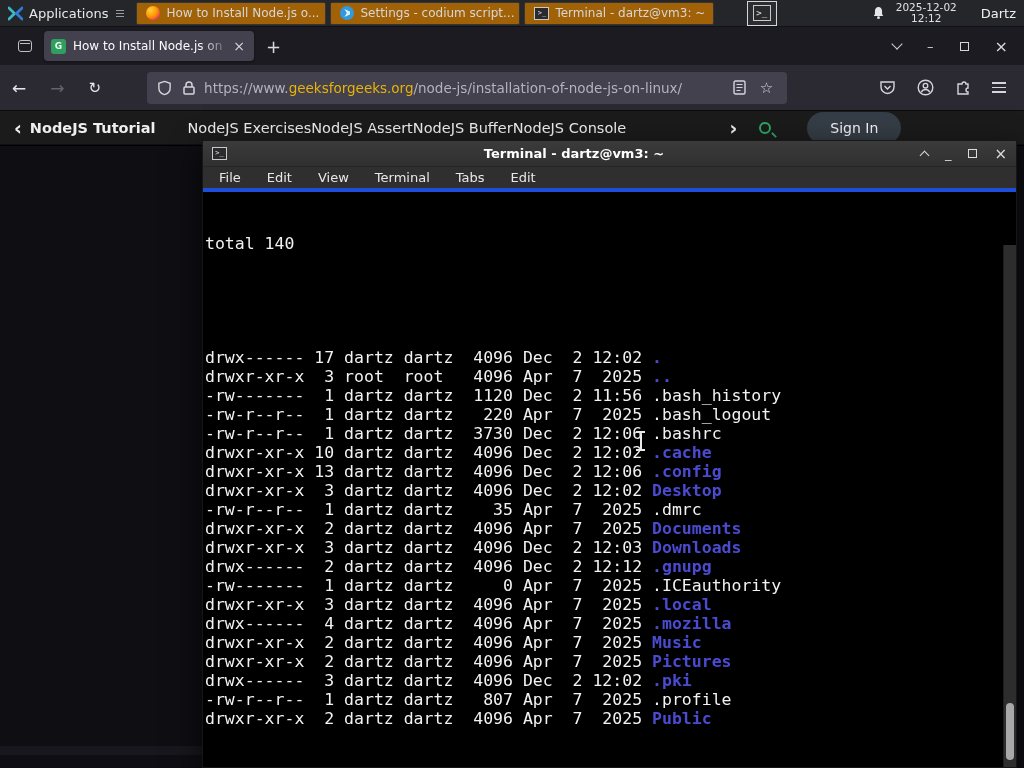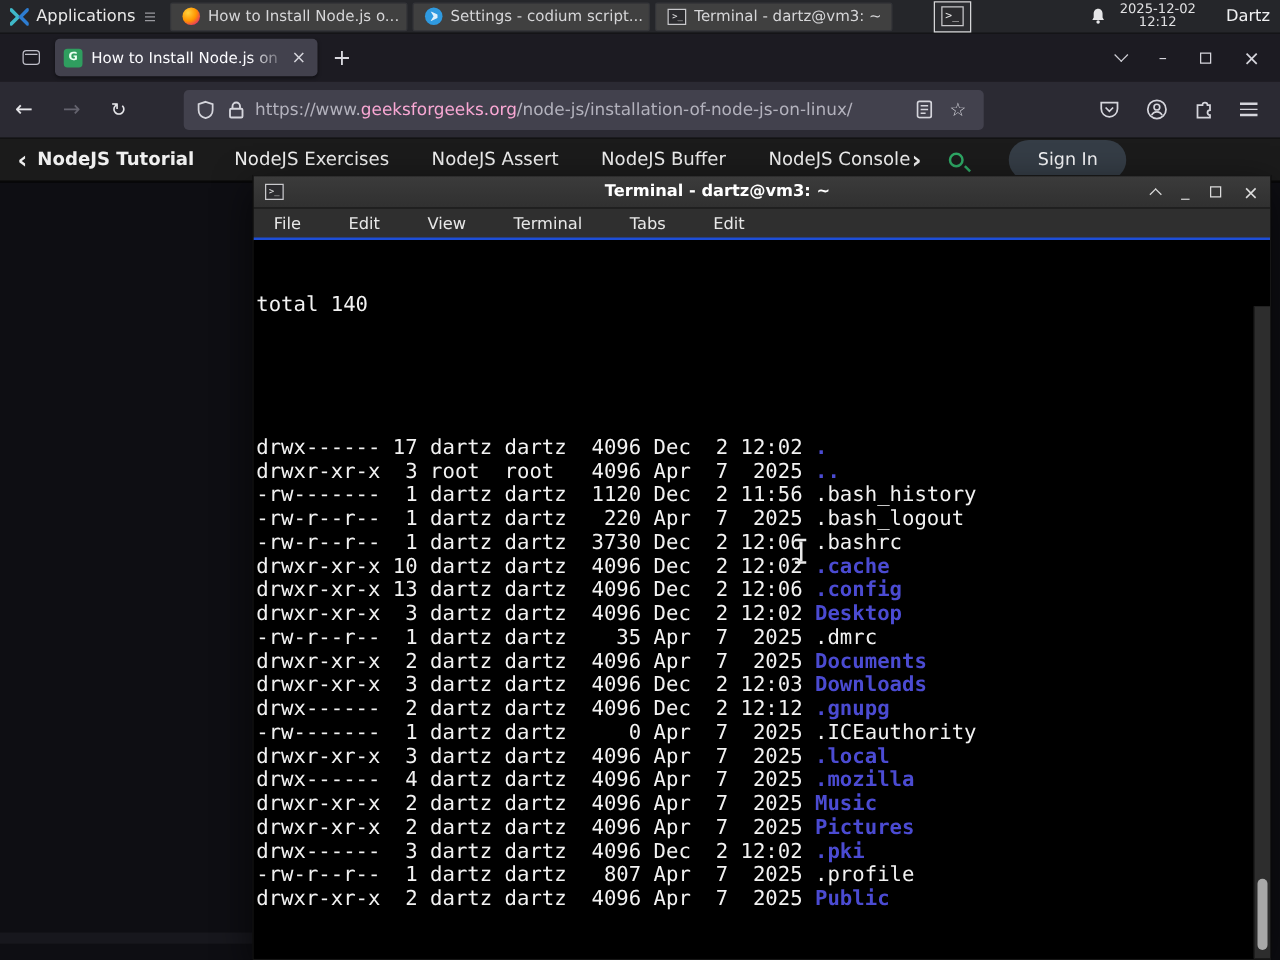--- a/index.html
+++ b/index.html
@@ -5,21 +5,21 @@
   * { margin:0; padding:0; box-sizing:border-box; }
   html,body { width:1024px; height:768px; overflow:hidden; background:#000; }
   body { font-family:"DejaVu Sans", sans-serif; position:relative; }
 
   
   .panel { position:absolute; left:0; top:0; width:1024px; height:27px; background:#25262a; display:flex; align-items:center; z-index:50; border-bottom:1px solid #121214; }
   .apps-btn { display:flex; align-items:center; gap:6px; padding:0 8px; height:27px; color:#e8e8e8; font-size:13px; }
   .apps-x { width:15px; height:15px; }
   .tri-lines { display:flex; flex-direction:column; gap:2px; margin-left:2px; }
   .tri-lines i { display:block; width:8px; height:1px; background:#9a9aa0; }
-  .win-btn { display:flex; align-items:center; gap:6px; height:23px; margin-left:4px; padding:0 9px; background:#404040; border:1px solid #343539; border-radius:2px; color:#d6d6d8; font-size:12px; max-width:190px; white-space:nowrap; overflow:hidden; }
+  .win-btn { display:flex; align-items:center; gap:6px; height:23px; margin-left:4px; padding:0 9px; background:#a16207; border:1px solid #343539; border-radius:2px; color:#d6d6d8; font-size:12px; max-width:190px; white-space:nowrap; overflow:hidden; }
   .ff-ball { width:14px; height:14px; border-radius:50%; background:radial-gradient(circle at 32% 30%, #ffd23e, #ff9500 48%, #e4266e 85%); flex:0 0 auto; }
   .codium-ball { width:14px; height:14px; border-radius:50%; background:#2f9ae0; position:relative; flex:0 0 auto; }
   .codium-ball::after { content:""; position:absolute; left:4px; top:3px; width:6px; height:8px; background:#dff0fb; clip-path:polygon(0 0, 100% 35%, 100% 65%, 0 100%, 40% 50%); }
   .term-glyph { width:15px; height:13px; background:#2b2b2e; border:1px solid #c9c9cc; color:#e8e8e8; font-family:"DejaVu Sans Mono", monospace; font-size:7px; line-height:11px; text-align:center; flex:0 0 auto; }
   .panel-spacer { flex:1; }
   .launcher { width:30px; height:25px; border:1px solid #d6d6d8; background:#2c2d31; display:flex; align-items:center; justify-content:center; margin-right:84px; }
   .launcher .term-glyph { width:18px; height:16px; font-size:9px; line-height:14px; }
   .bell { width:15px; height:16px; margin:0 10px; }
   .clock { text-align:center; color:#e2e2e4; font-size:10.5px; line-height:11px; margin-right:24px; }
   .panel-user { color:#f0f0f2; font-size:13px; margin-right:8px; }
@@ -40,49 +40,49 @@
   .wbtn { color:#d5d5dc; font-size:13px; }
   .maxsq { width:9px; height:9px; border:1.4px solid #d5d5dc; display:inline-block; }
 
   .toolbar { height:46px; background:#2b2a33; display:flex; align-items:center; border-bottom:1px solid #0c0c0d; }
   .navarr { font-size:17px; color:#e6e6ea; padding:0 12px; }
   .navarr.dis { color:#64636e; }
   .reload { font-size:15px; color:#e6e6ea; padding:0 12px; }
   .urlbar { margin-left:34px; width:640px; height:32px; background:#42414d; border-radius:4px; display:flex; align-items:center; padding:0 10px; }
   .urlbar svg { flex:0 0 auto; }
   .url-text { flex:1; font-size:13.5px; color:#b3b2bd; white-space:nowrap; overflow:hidden; margin-left:8px; }
-  .url-text .host { color:#f9a8d4; }
+  .url-text .host { color:#eab308; }
   .url-icons { display:flex; align-items:center; gap:14px; padding:0 4px; }
   .star { color:#d5d5dc; font-size:15px; }
   .tool-right { display:flex; align-items:center; gap:21px; margin-left:auto; padding-right:18px; }
   .burger { display:flex; flex-direction:column; gap:3px; }
   .burger i { width:14px; height:1.6px; background:#d5d5dc; display:block; }
 
   .sitenav { height:34px; background:#1b1b1b; display:flex; align-items:center; font-size:14.5px; color:#efefef; border-bottom:1px solid #101010; }
   .nav-back { display:flex; align-items:center; gap:8px; padding-left:14px; font-weight:600; }
   .chev { font-size:19px; font-weight:bold; line-height:14px; }
-  .nav-list { display:flex; align-items:center; gap:34px; margin-left:32px; white-space:nowrap; overflow:hidden; width:560px; }
+  .nav-list { display:flex; align-items:center; margin-left:32px; white-space:nowrap; overflow:hidden; width:560px; }
   .nav-item { font-weight:500; }
   .chev-r { font-size:19px; font-weight:bold; margin-left:-18px; }
   .mag { width:12px; height:12px; border:2px solid #2ea865; border-radius:50%; position:relative; margin-left:22px; flex:0 0 auto; }
   .mag::after { content:""; position:absolute; left:10px; top:10px; width:6px; height:2px; background:#2ea865; transform:rotate(45deg); }
   .signin { margin-left:36px; background:#353d46; color:#f4f4f6; border-radius:16px; padding:8px 23px; font-size:14px; }
   .page-bg { position:absolute; left:0; top:119px; width:1024px; bottom:0; background:#0e0e13; }
   .page-band { position:absolute; left:0; top:719px; width:202px; height:9px; background:#17171d; }
 
   
   .terminal { position:absolute; left:202px; top:140px; width:815px; height:628px; z-index:10; border:1px solid #161616; box-shadow:0 10px 30px rgba(0,0,0,.65); background:#000; }
   .t-titlebar { height:26px; background:linear-gradient(#3b3b3b,#303030); display:flex; align-items:center; padding:0 9px; border-bottom:1px solid #262626; }
   .t-title { margin:0 auto; color:#ffffff; font-weight:bold; font-size:13px; }
   .t-btns { display:flex; align-items:center; gap:17px; color:#dcdcdc; }
   .t-btns .up { width:7px; height:7px; border-left:1.7px solid #dcdcdc; border-top:1.7px solid #dcdcdc; transform:rotate(45deg); margin-top:3px; }
   .t-btns .mini { font-size:13px; }
   .t-btns .maxi { width:9px; height:9px; border:1.5px solid #dcdcdc; }
   .t-btns .clo { font-size:15px; }
-  .t-menubar { height:25px; background:#2f2f2f; display:flex; align-items:flex-end; gap:18px; padding-left:6px; border-bottom:2px solid #1d4ed8; }
+  .t-menubar { height:25px; background:#2f2f2f; display:flex; align-items:flex-start; gap:6px; padding-left:6px; border-bottom:4px solid #1d4ed8; }
   .t-menu { color:#e8e8e8; font-size:13px; padding:3px 10px; }
   .t-content { position:absolute; left:0; top:52px; right:0; bottom:0; background:#000; overflow:hidden; }
   .term-text { font-family:"DejaVu Sans Mono", monospace; font-size:16.5px; line-height:19px; color:#f2f2f2; padding:3px 0 0 2px; white-space:pre; }
   .line { height:19px; white-space:pre; }
   .green { color:#33d133; font-weight:bold; }
   .blue  { color:#4b4bd2; font-weight:bold; }
   .dir   { color:#4b4bd2; font-weight:bold; }
   .file  { color:#f2f2f2; }
   .t-scroll { position:absolute; right:0; top:52px; bottom:0; width:13px; background:#2d2d2d; border-left:1px solid #1e1e1e; }
   .t-thumb { position:absolute; left:2px; right:2px; bottom:7px; height:57px; background:#a8a8a8; border-radius:5px; }

